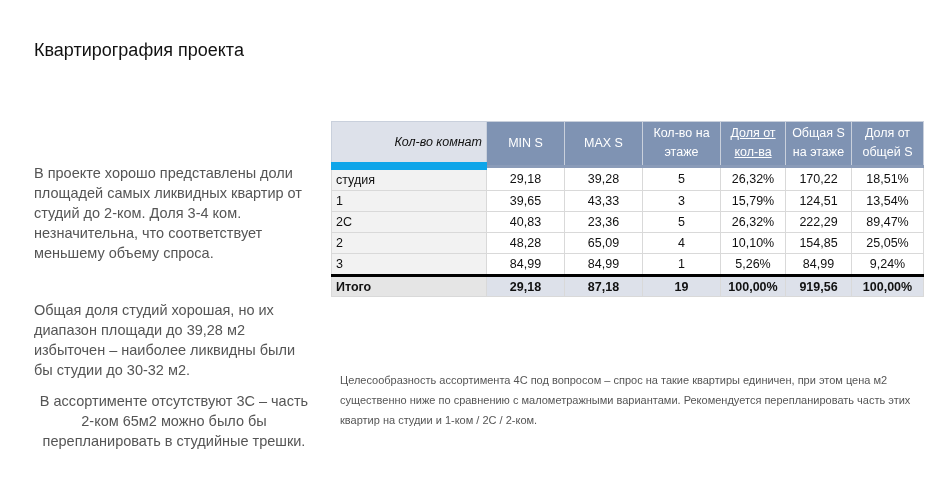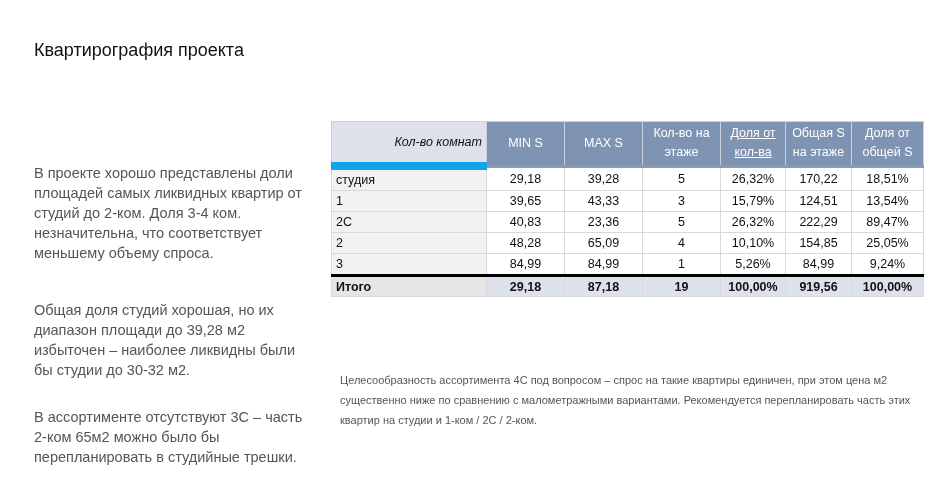--- a/index.html
+++ b/index.html
@@ -1,21 +1,21 @@
 <!DOCTYPE html>
 <html><head>
 <meta charset="utf-8">
 <style>
   html, body { margin:0; padding:0; background:#ffffff; }
   body { width:949px; height:496px; position:relative; overflow:hidden; font-family:"Liberation Sans", sans-serif; }
   .title { position:absolute; left:34px; top:34px; font-size:18px; line-height:32px; color:#111111; font-weight:normal; }
   .left-text { position:absolute; left:34px; width:280px; font-size:14.5px; line-height:20px; color:#555555;margin-top:32px; }
   .p1 { top:131px; }
   .p2 { top:268px; }
-  .p3 { top:375px; }
+  .p3 { top:359px;text-align:center; }
   .bottom-text { position:absolute; left:340px; top:370px; width:600px; font-size:11px; line-height:20px; color:#555555; }
   table.grid { position:absolute; left:331px; top:121px; border-collapse:collapse; font-size:12.5px; color:#111111; }
   table.grid th, table.grid td { border:1px solid #d9d9d9; padding:0 4px; }
   table.grid th { background:#7f93b3; color:#ffffff; font-weight:normal; height:40px; line-height:19px; text-align:center; border-color:#c9d0dc; border-bottom:3px solid #8a9bb8; }
   table.grid th.first { background:#dde1ea; color:#111111; font-style:italic; text-align:right; border-bottom:8px solid #0ea5e9; }
   table.grid td { height:20px; text-align:center; background:#ffffff;margin-left:36px; }
   table.grid td.first { text-align:left; background:#f2f2f2; }
   table.grid tr.total td { background:#dde1ea; font-weight:bold; border-top:3px solid #000000; height:19px; }
   table.grid tr.total td.first { background:#e5e5e5; }
   .c0 { width:146px; } .c1 { width:69px; } .c2 { width:69px; } .c3 { width:69px; }

